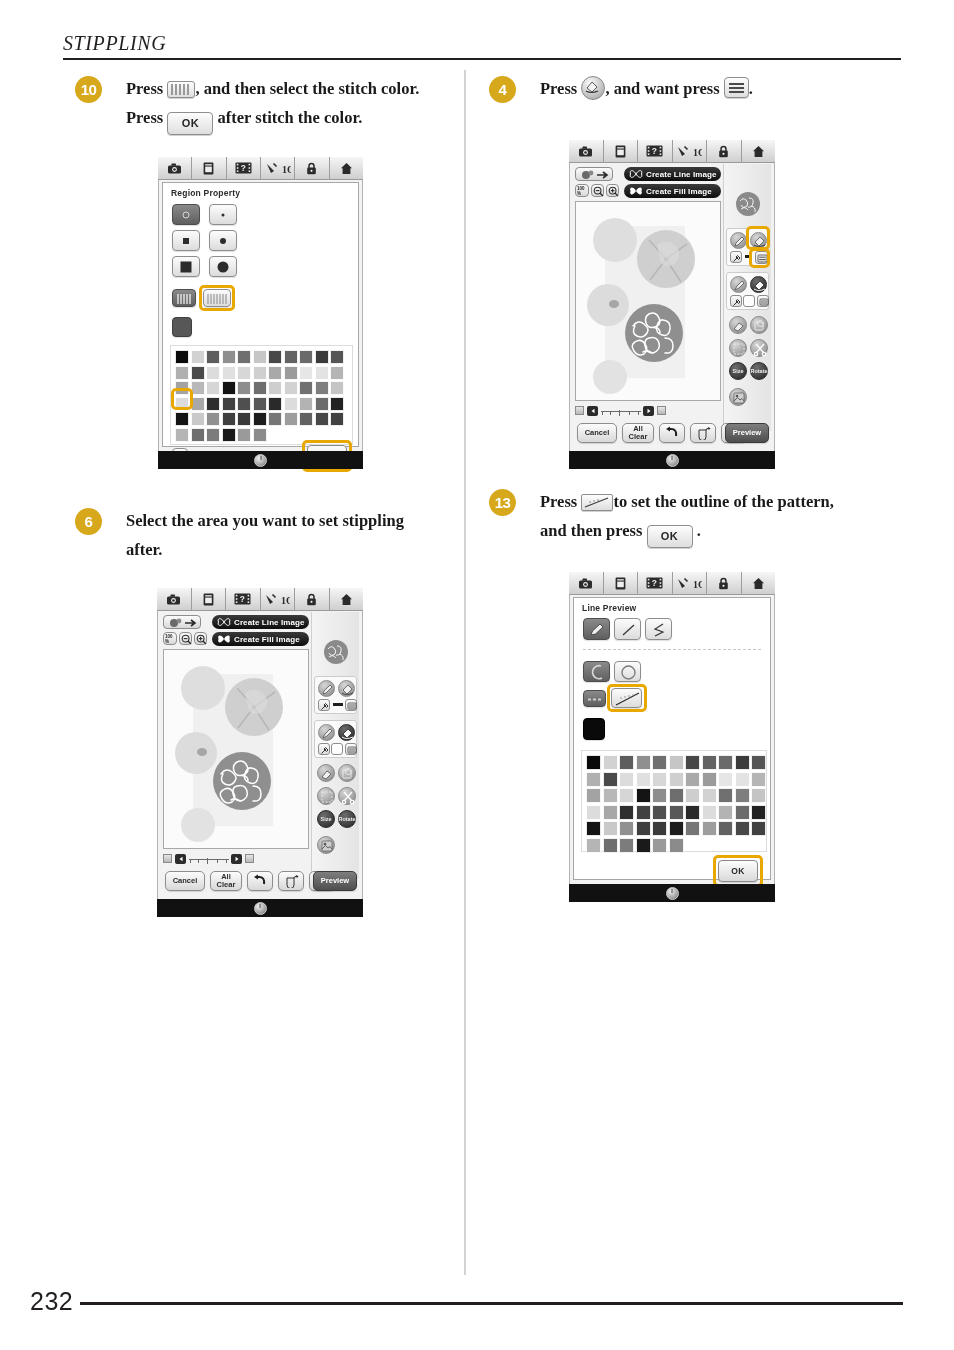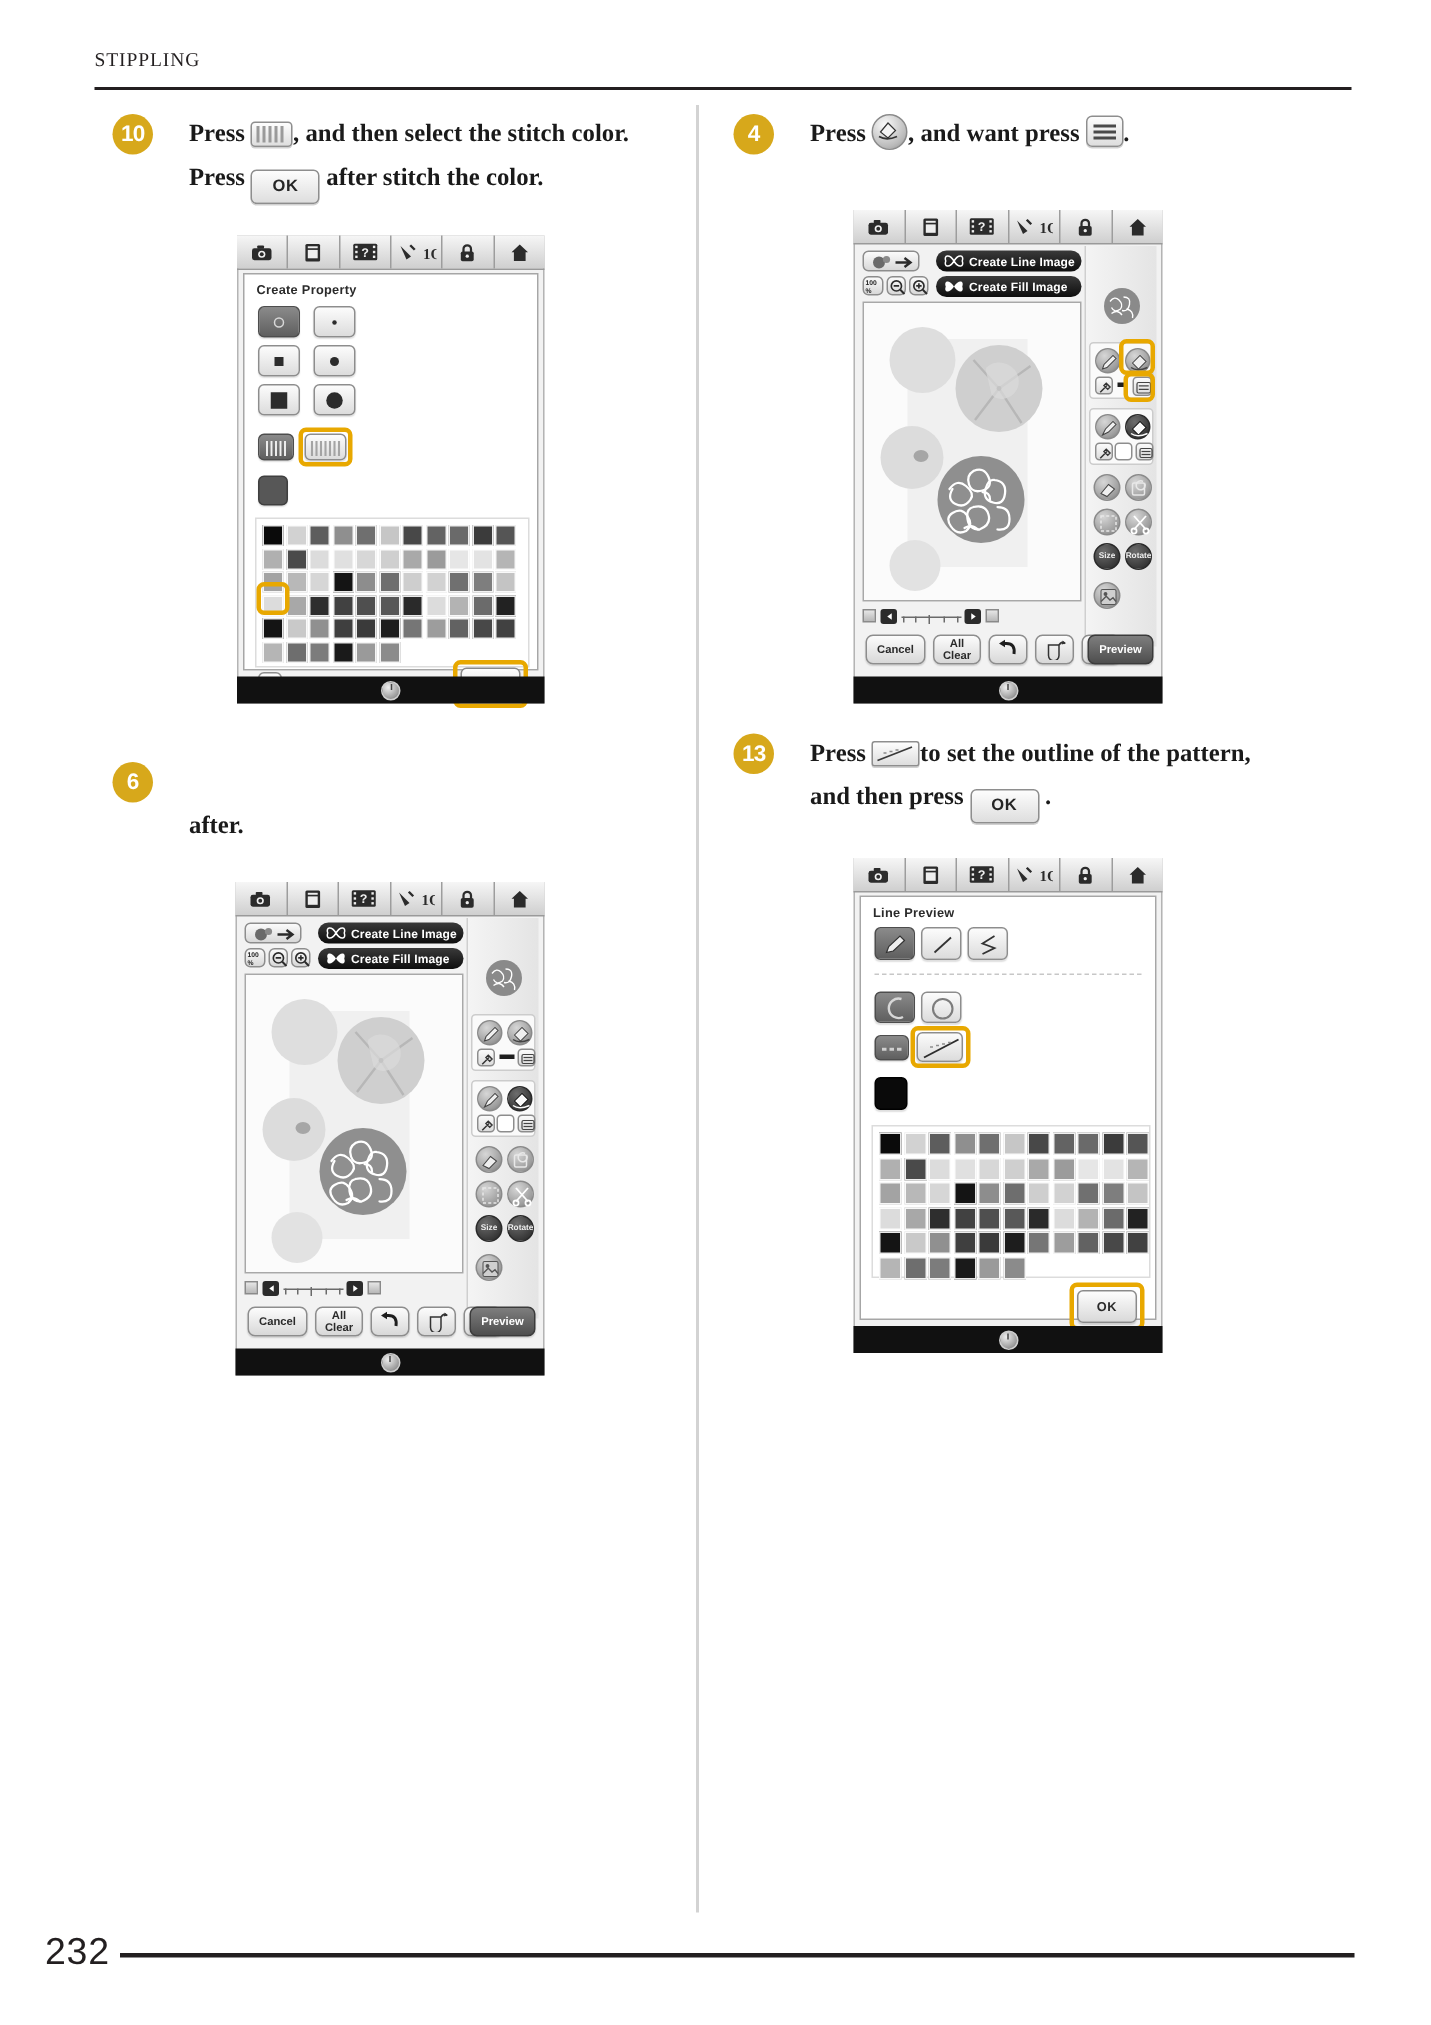--- a/index.html
+++ b/index.html
@@ -12,21 +12,22 @@
     font-family: "Liberation Serif", serif;
     color: #1a1a1a;
     overflow: hidden;
   }
   .page { position: absolute; inset: 0; }
 
   
   .runhead {
     position: absolute; left: 63px; top: 32px;
     font-family: "Liberation Serif", serif;
-    font-size: 13px;
+    font-style: italic;
+    font-size: 20px;
     letter-spacing: .6px;
     color: #231f20;
   }
   .runrule {
     position: absolute; left: 63px; top: 58px;
     width: 838px; height: 1.6px; background: #231f20;
   }
 
   
   .coldiv {
@@ -343,21 +344,21 @@
           </svg>
       </div>
       <div class="tbtn">
         <svg width="13" height="13" viewBox="0 0 13 13">
             <path d="M6.5 1 L12 6.2 H10.4 V12 H2.6 V6.2 H1 Z" fill="#2b2b2b"></path>
           </svg>
       </div>
     </div>
 
     <div class="propwrap">
-      <div class="proptitle">Create Property</div>
+      <div class="proptitle">Region Property</div>
 
       <div class="sq sel" style="left:9px; top:21px; width:28px; height:21px;">
         <span class="ring" style="width:5px;height:5px;"></span>
       </div>
       <div class="sq" style="left:46px; top:21px; width:28px; height:21px;">
         <span class="dotin dot-c" style="width:3px;height:3px;"></span>
       </div>
       <div class="sq" style="left:9px; top:47px; width:28px; height:21px;">
         <span class="dotin" style="width:6px;height:6px;"></span>
       </div>
@@ -477,21 +478,21 @@
     </div>
 
     <div class="blackbar">
       <span class="dial"></span>
     </div>
   </div>
 
   <div class="step" style="left:75px; top:508px;">
     <div class="bullet">6</div>
     <div class="steptext">
-      <br>
+      <span>Select the area you want to set stippling</span><br>
       <span>after.</span>
     </div>
   </div>
 
   <div class="shot" style="left:157px; top:588px; width:206px; height:329px;">
     <div class="bezel"></div>
 
     <div class="tbar">
       <div class="tbtn">
         <svg width="15" height="11" viewBox="0 0 15 11">

